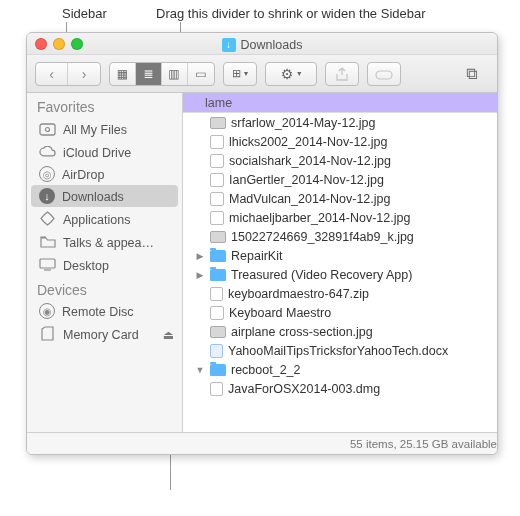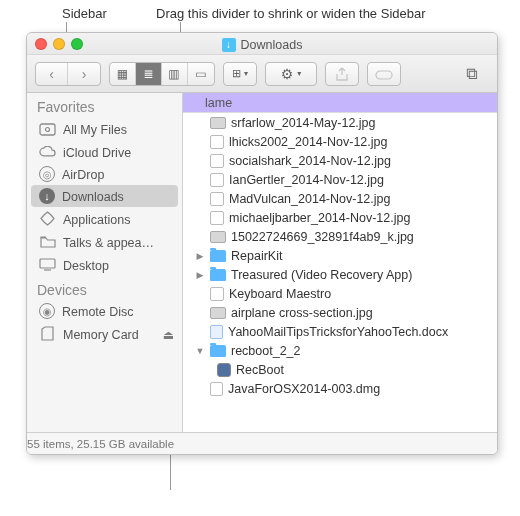--- a/index.html
+++ b/index.html
@@ -185,21 +185,21 @@
   .pic { width:16px; height:12px; background:#d7d7d7; border:1px solid #aaa;}
   .zip { background:#fff; border:1px solid #bbb; width:13px; height:14px;}
   .docx { background:#e8f0fb; border:1px solid #9ac2ec; width:13px; height:14px;}
   .app { width:14px; height:14px; background:#5070a0; border-radius:3px; border:1px solid #888;}
   .dmg { width:13px; height:14px; background:#fff; border:1px solid #bbb;}
   .km { width:14px; height:14px; background:#fff; border:1px solid #bbb;}
   .status {
     height:22px;
     border-top:1px solid #cfcfcf;
     background:#f6f6f6;
-    text-align:left;
+    text-align:right;
     font-size:11.5px;
     color:#777;
     line-height:22px;
   }
   svg { display:block; }
 </style>
 </head>
 <body>
 
 <div class="annotation" style="left:62px; top:6px;">Sidebar</div>
@@ -390,42 +390,43 @@
             <span class="f-icon folder-blue"></span>
             <span>RepairKit</span>
           </div>
           <div class="row">
             <span class="disclosure">▶</span>
             <span class="f-icon folder-blue"></span>
             <span>Treasured (Video Recovery App)</span>
           </div>
           <div class="row">
             <span class="disclosure"></span>
+            <span class="f-icon zip"></span>
+            <span>keyboardmaestro-647.zip</span>
+          </div>
+          <div class="row">
+            <span class="disclosure"></span>
             <span class="f-icon km"></span>
             <span>Keyboard Maestro</span>
           </div>
           <div class="row">
             <span class="disclosure"></span>
             <span class="f-icon pic"></span>
             <span>airplane cross-section.jpg</span>
           </div>
           <div class="row">
             <span class="disclosure"></span>
             <span class="f-icon docx"></span>
             <span>YahooMailTipsTricksforYahooTech.docx</span>
           </div>
           <div class="row">
             <span class="disclosure">▼</span>
             <span class="f-icon folder-blue"></span>
             <span>recboot_2_2</span>
           </div>
-          <div class="row depth1">
-            <span class="f-icon app"></span>
-            <span>RecBoot</span>
-          </div>
           <div class="row">
             <span class="disclosure"></span>
             <span class="f-icon dmg"></span>
             <span>JavaForOSX2014-003.dmg</span>
           </div>
         </div>
     </div>
   </div>
 
   <div class="status">55 items, 25.15 GB available</div>

